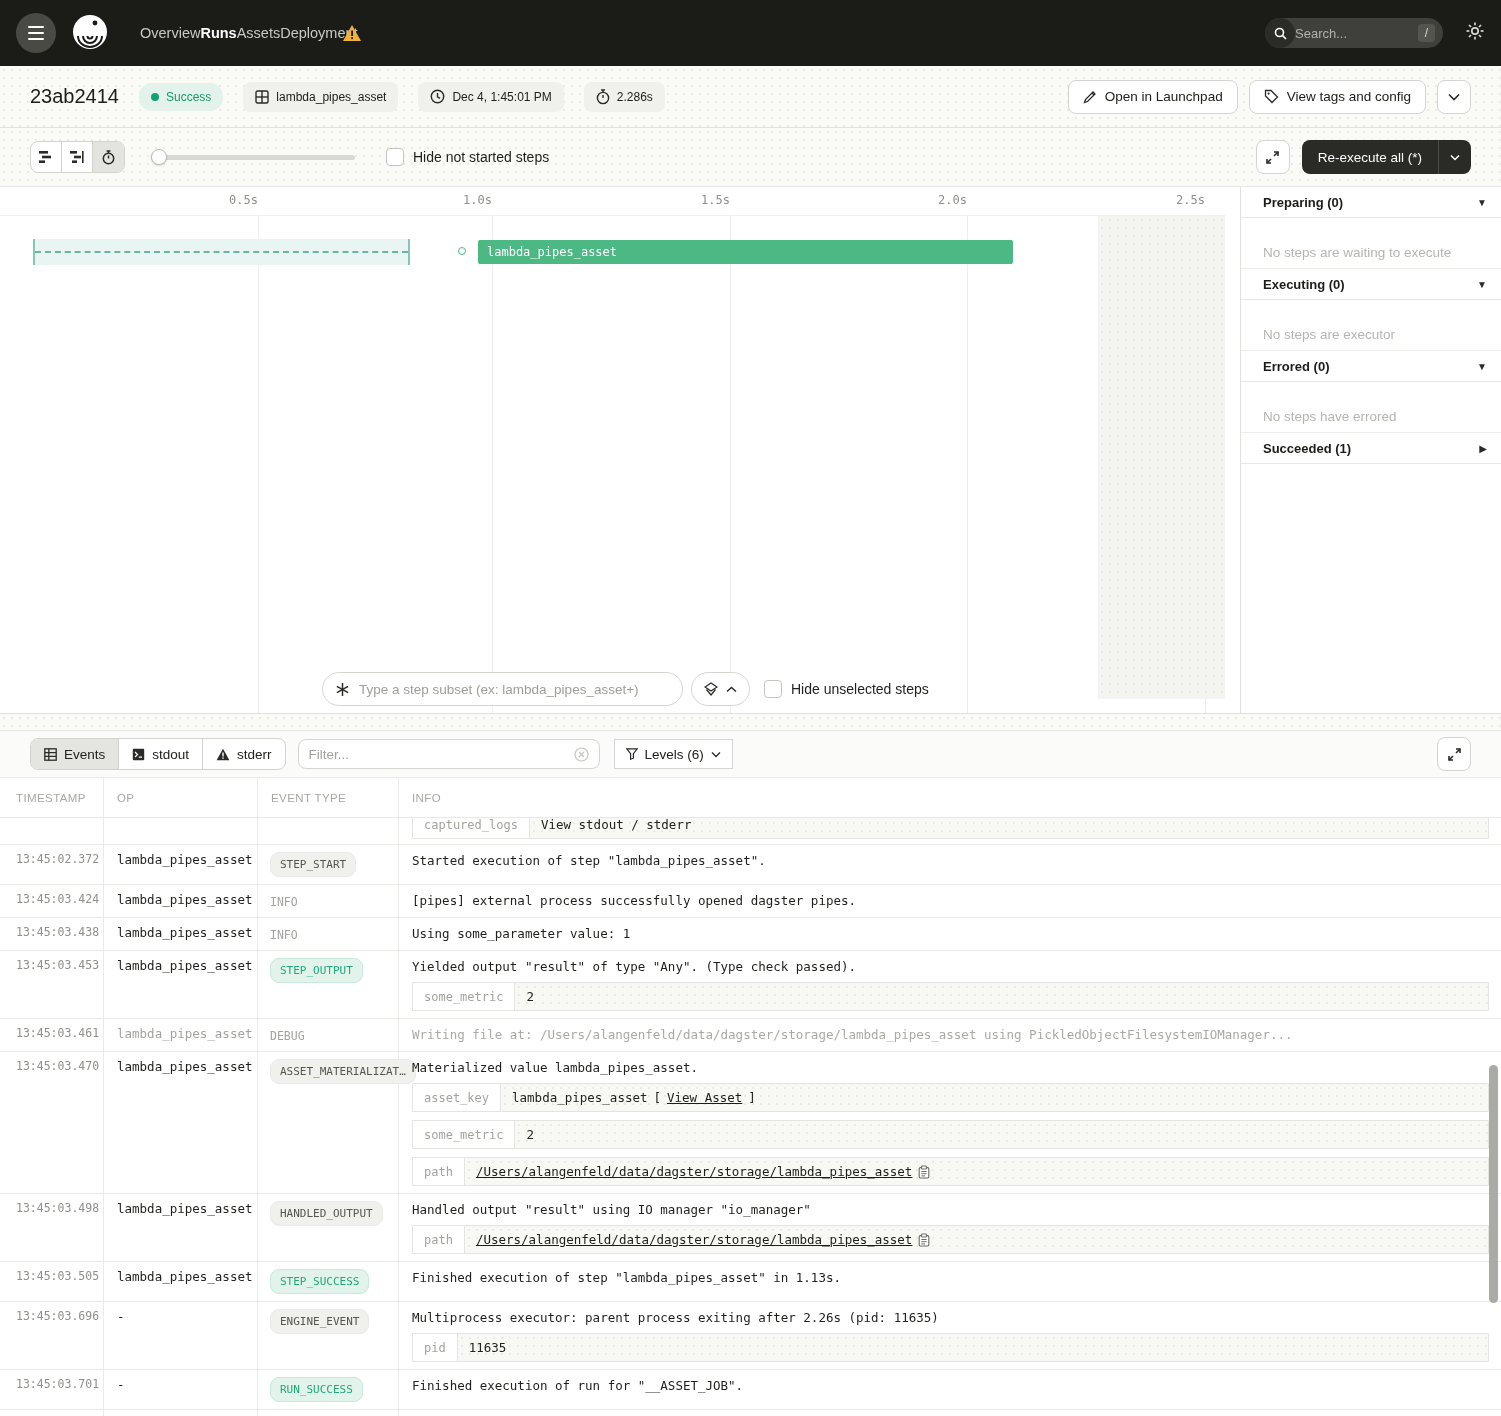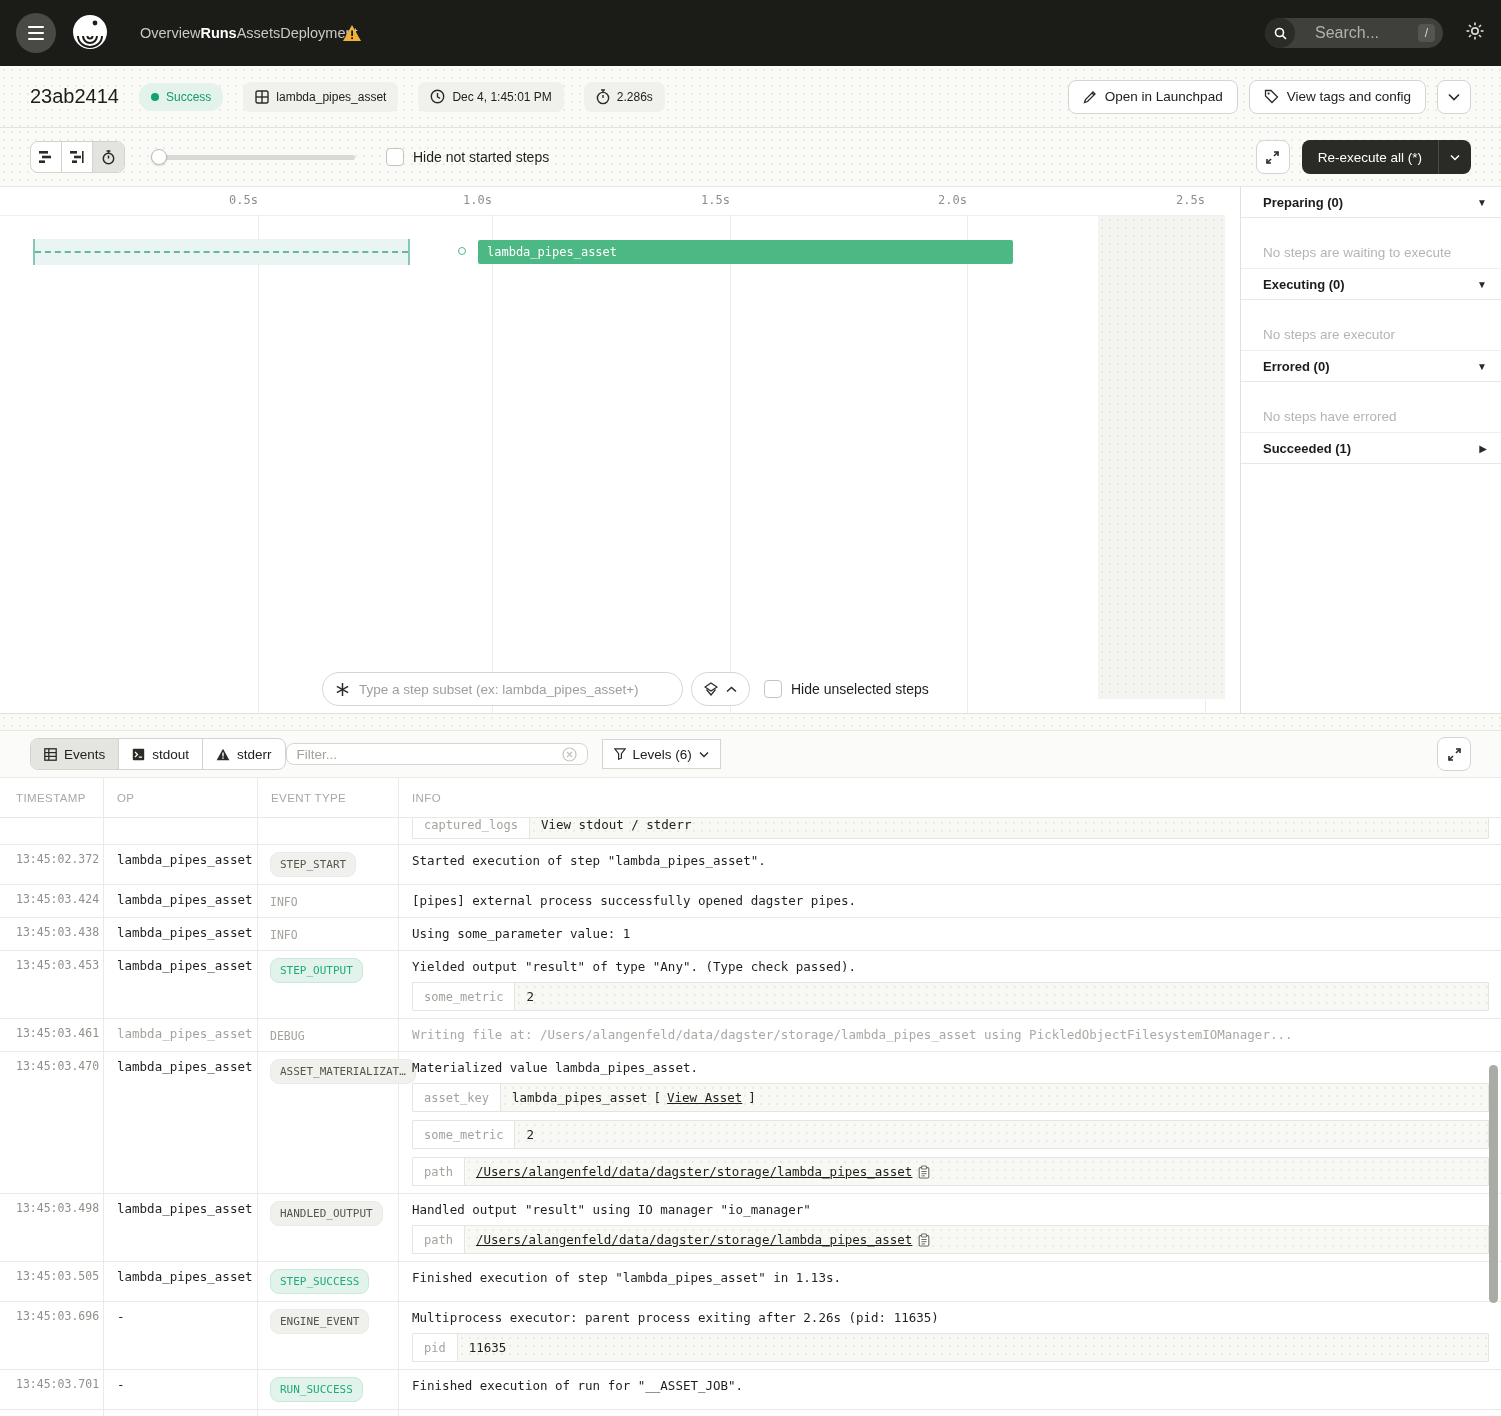--- a/index.html
+++ b/index.html
@@ -35,21 +35,21 @@
   .searchpill {
     width:178px; height:30px; background:#3f3f3b; border-radius:15px;
     display:flex; align-items:center; overflow:hidden; cursor:text;
   }
   .search-circle {
     width:30px; height:30px; border-radius:50%; background:#2b2b27;
     display:flex; align-items:center; justify-content:center; flex:0 0 auto;
   }
   .searchpill input {
     background:transparent; border:none; outline:none; color:#86efac;
-    font-family:"Liberation Sans",sans-serif; font-size:16px; width:100px; margin-left:20px;
+    font-family:"Liberation Sans",sans-serif; font-size:13px; width:100px; margin-left:0;
   }
   .searchpill input::placeholder { color:#b2b2ad; }
   .slash-key {
     margin-left:auto; margin-right:8px; background:#55554f; color:#d8d8d3;
     border-radius:4px; font-size:12px; padding:2px 7px;
   }
 
   
   .runheader {
     height:62px; display:flex; align-items:center; padding:0 30px;
@@ -153,21 +153,21 @@
   .splitter { height:18px; border-top:1px solid #e0e0dc; border-bottom:1px solid #e5e5e1; cursor:row-resize; }
 
   
   .logs { position:relative; background:#fff; }
   .logs-toolbar { height:46px; display:flex; align-items:center; padding:0 30px; background:#fbfbf9; }
   .tabgroup { display:flex; border:1px solid #d2d2ce; border-radius:8px; overflow:hidden; background:#fff; }
   .tab { display:flex; align-items:center; gap:7px; height:30px; padding:0 13px; font-size:13.5px; color:#21211d; cursor:pointer; border-right:1px solid #d2d2ce; }
   .tab:last-child { border-right:none; }
   .tab.selected { background:#e4e4e0; }
   .filterbox {
-    margin-left:0; width:302px; height:22px; border:1px solid #d6d6d1; border-radius:8px; background:#fff;
+    margin-left:12px; width:302px; height:30px; border:1px solid #d6d6d1; border-radius:8px; background:#fff;
     display:flex; align-items:center; padding:0 10px;
   }
   .filterbox input { border:none; outline:none; flex:1; font-size:13.5px; font-family:"Liberation Sans",sans-serif; color:#21211d; background:transparent; }
   .filterbox input::placeholder { color:#a3a39e; }
   .levels-btn {
     margin-left:14px; height:30px; border:1px solid #d6d6d1; border-radius:0; background:#fff;
     display:flex; align-items:center; gap:7px; padding:0 11px; font-size:13.5px; color:#21211d; cursor:pointer;
   }
   .logs-toolbar .expand { margin-left:auto; }
 

